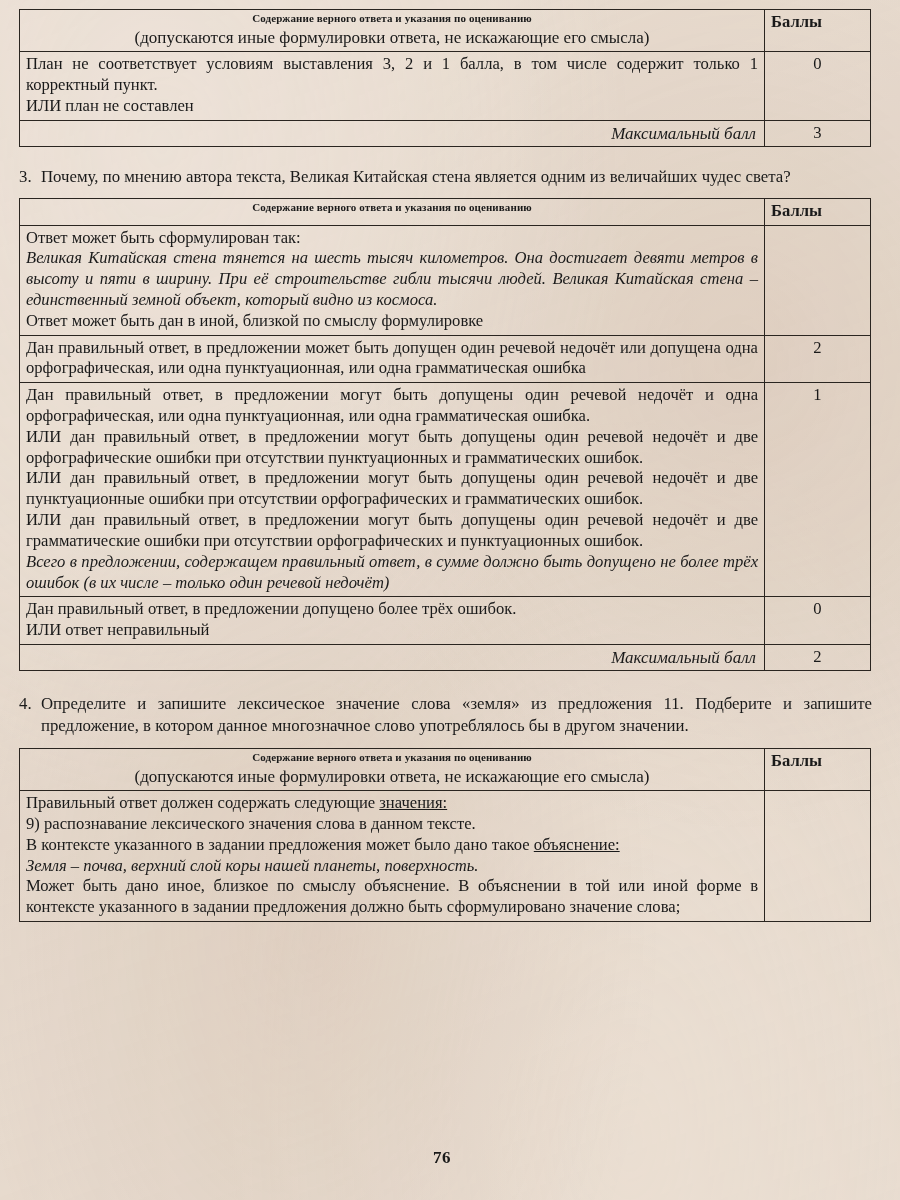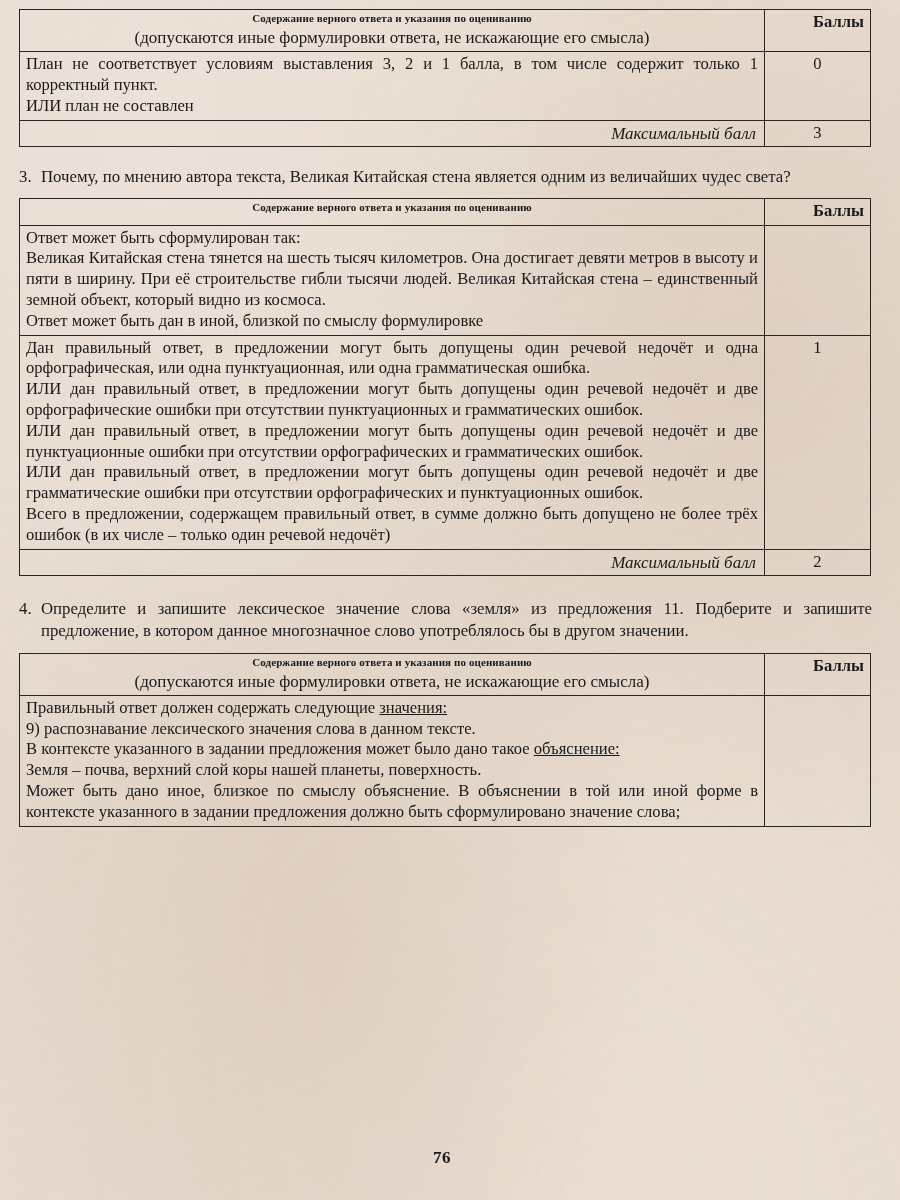--- a/index.html
+++ b/index.html
@@ -67,38 +67,39 @@
     font-size: 11px;
     letter-spacing: 0.1px;
   }
   th.hdr .hdr-sub {
     display: block;
     font-weight: normal;
     font-size: 17px;
     margin-top: 1px;
   }
   th.hdr-score {
-    text-align: right;
+    text-align: left;
     font-weight: bold;
     font-size: 17px;
     vertical-align: middle;
     margin-left: 43px;
   }
   td.score {
     text-align: center;
     font-size: 17px;
     padding-top: 3px;
   }
   td.body-cell p {
     margin: 0;
     text-align: justify;
     text-align-last: left;
     hyphens: none;
   }
   td.body-cell p.ital {
+    font-style: italic;
   }
   td.body-cell p.last-left {
     text-align: left;
   }
   .maxrow td.maxlabel {
     text-align: right;
     font-style: italic;
     font-size: 17px;
     padding-right: 8px;
     padding-top: 2px;
@@ -211,27 +212,40 @@
       <tr>
         <td class="body-cell">
           <p>Ответ может быть сформулирован так:</p>
           <p class="ital">Великая Китайская стена тянется на шесть тысяч километров. Она достигает девяти метров в высоту и пяти в ширину. При её строительстве гибли тысячи людей. Великая Китайская стена – единственный земной объект, который видно из космоса.</p>
           <p class="last-left">Ответ может быть дан в иной, близкой по смыслу формулировке</p>
         </td>
         <td class="score"></td>
       </tr>
       <tr>
         <td class="body-cell">
+          <p>Дан правильный ответ, в предложении может быть допущен один речевой недочёт или допущена одна орфографическая, или одна пунктуационная, или одна грамматическая ошибка</p>
+        </td>
+        <td class="score">2</td>
+      </tr>
+      <tr>
+        <td class="body-cell">
           <p>Дан правильный ответ, в предложении могут быть допущены один речевой недочёт и одна орфографическая, или одна пунктуационная, или одна грамматическая ошибка.</p>
           <p>ИЛИ дан правильный ответ, в предложении могут быть допущены один речевой недочёт и две орфографические ошибки при отсутствии пунктуационных и грамматических ошибок.</p>
           <p>ИЛИ дан правильный ответ, в предложении могут быть допущены один речевой недочёт и две пунктуационные ошибки при отсутствии орфографических и грамматических ошибок.</p>
           <p>ИЛИ дан правильный ответ, в предложении могут быть допущены один речевой недочёт и две грамматические ошибки при отсутствии орфографических и пунктуационных ошибок.</p>
           <p class="ital">Всего в предложении, содержащем правильный ответ, в сумме должно быть допущено не более трёх ошибок (в их числе – только один речевой недочёт)</p>
         </td>
         <td class="score">1</td>
+      </tr>
+      <tr>
+        <td class="body-cell">
+          <p class="last-left">Дан правильный ответ, в предложении допущено более трёх ошибок.</p>
+          <p class="last-left">ИЛИ ответ неправильный</p>
+        </td>
+        <td class="score">0</td>
       </tr>
       <tr class="maxrow">
         <td class="maxlabel">Максимальный балл</td>
         <td class="score">2</td>
       </tr>
     </tbody>
   </table>
 
   <div class="gap-q4"></div>
 

